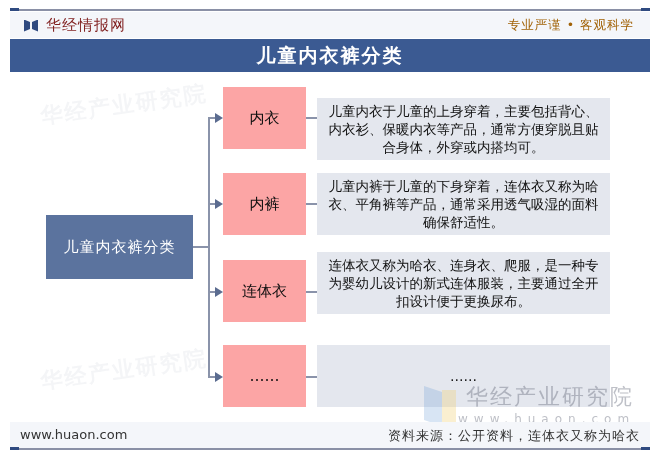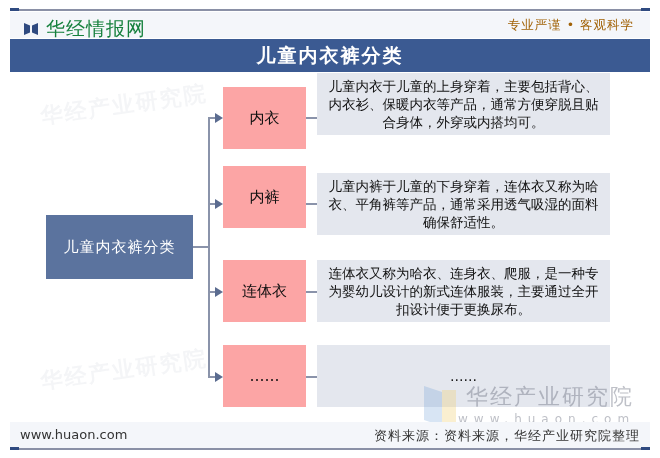--- a/index.html
+++ b/index.html
@@ -10,21 +10,21 @@
     .frame-line.top { top: 9px; }
     .frame-line.bottom { top: 448px; }
     .frame-cap { position: absolute; width: 9px; height: 3px; background: #2f4a80; }
 
     .header { position: absolute; left: 10px; top: 12px; width: 640px; height: 26px; background: #f4f6fa; }
     .brand { position: absolute; left: 14px; top: 4px; display: flex; align-items: center; gap: 8px; }
     .brand-logo { width: 14px; height: 12px; position: relative; }
     .brand-logo::before, .brand-logo::after { content: ""; position: absolute; top: 0; width: 6px; height: 12px; background: #2f4a80; }
     .brand-logo::before { left: 0; clip-path: polygon(0 0, 100% 20%, 100% 80%, 0 100%); }
     .brand-logo::after { right: 0; clip-path: polygon(0 20%, 100% 0, 100% 100%, 0 80%); }
-    .brand-name { font-size: 19px; color: #15803d; letter-spacing: 1px; }
+    .brand-name { font-size: 15px; color: #7f1d1d; letter-spacing: 1px; }
     .slogan { position: absolute; right: 16px; top: 5px; font-size: 12.5px; color: #a16207; letter-spacing: 1px; }
 
     .title-bar { position: absolute; left: 10px; top: 39px; width: 640px; height: 33px; background: #3b5a92; display: flex; align-items: center; justify-content: center; }
     .title-bar span { color: #fff; font-family: "DejaVu Serif", "Liberation Serif", serif; font-size: 19px; font-weight: bold; letter-spacing: 2px; }
 
     .watermark { position: absolute; font-size: 22px; font-weight: bold; color: rgba(60,80,120,0.06); transform: rotate(-8deg); letter-spacing: 2px; }
 
     .root-node { position: absolute; left: 46px; top: 215px; width: 147px; height: 64px; background: #5b739e; display: flex; align-items: center; justify-content: center; }
     .root-node span { color: #fff; font-size: 15px; letter-spacing: 1px; }
 
@@ -85,37 +85,37 @@
 <div class="arrow" style="left:215px;top:199px;"></div>
 <div class="h-line" style="left:208px;top:291px;width:8px;"></div>
 <div class="arrow" style="left:215px;top:287px;"></div>
 <div class="h-line" style="left:208px;top:376px;width:8px;"></div>
 <div class="arrow" style="left:215px;top:372px;"></div>
 
 <div class="cat-node" style="top:87px;">
   <span>内衣</span>
 </div>
 <div class="h-line" style="left:306px;top:117px;width:11px;"></div>
-<div class="desc-node" style="top:73px;justify-content:flex-end;">
+<div class="desc-node" style="top:98px;justify-content:flex-end;">
   <span>儿童内衣于儿童的上身穿着，主要包括背心、内衣衫、保暖内衣等产品，通常方便穿脱且贴合身体，外穿或内搭均可。</span>
 </div>
 
-<div class="cat-node" style="top:166px;">
+<div class="cat-node" style="top:173px;">
   <span>内裤</span>
 </div>
 <div class="h-line" style="left:306px;top:203px;width:11px;"></div>
 <div class="desc-node" style="top:173px;">
   <span>儿童内裤于儿童的下身穿着，连体衣又称为哈衣、平角裤等产品，通常采用透气吸湿的面料确保舒适性。</span>
 </div>
 
 <div class="cat-node" style="top:260px;">
   <span>连体衣</span>
 </div>
 <div class="h-line" style="left:306px;top:291px;width:11px;"></div>
-<div class="desc-node" style="top:260px;">
+<div class="desc-node" style="top:252px;">
   <span>连体衣又称为哈衣、连身衣、爬服，是一种专为婴幼儿设计的新式连体服装，主要通过全开扣设计便于更换尿布。</span>
 </div>
 
 <div class="cat-node" style="top:345px;">
   <span>……</span>
 </div>
 <div class="h-line" style="left:306px;top:376px;width:11px;"></div>
 <div class="desc-node" style="top:345px;">
   <span>……</span>
 </div>
@@ -123,17 +123,17 @@
 <div class="logo-wm">
   <div class="mark"></div>
   <div class="txt">
     <span class="cn">华经产业研究院</span>
     <span class="en">www.huaon.com</span>
   </div>
 </div>
 
 <div class="footer">
   <span class="footer-url">www.huaon.com</span>
-  <span class="footer-source">资料来源：资料来源，华经产业研究院整理</span>
+  <span class="footer-source">资料来源：公开资料，连体衣又称为哈衣</span>
 </div>
 <div class="frame-line bottom"></div>
 <div class="frame-cap" style="left:10px;top:447px;"></div>
 <div class="frame-cap" style="left:641px;top:447px;"></div>
 
 </body></html>

